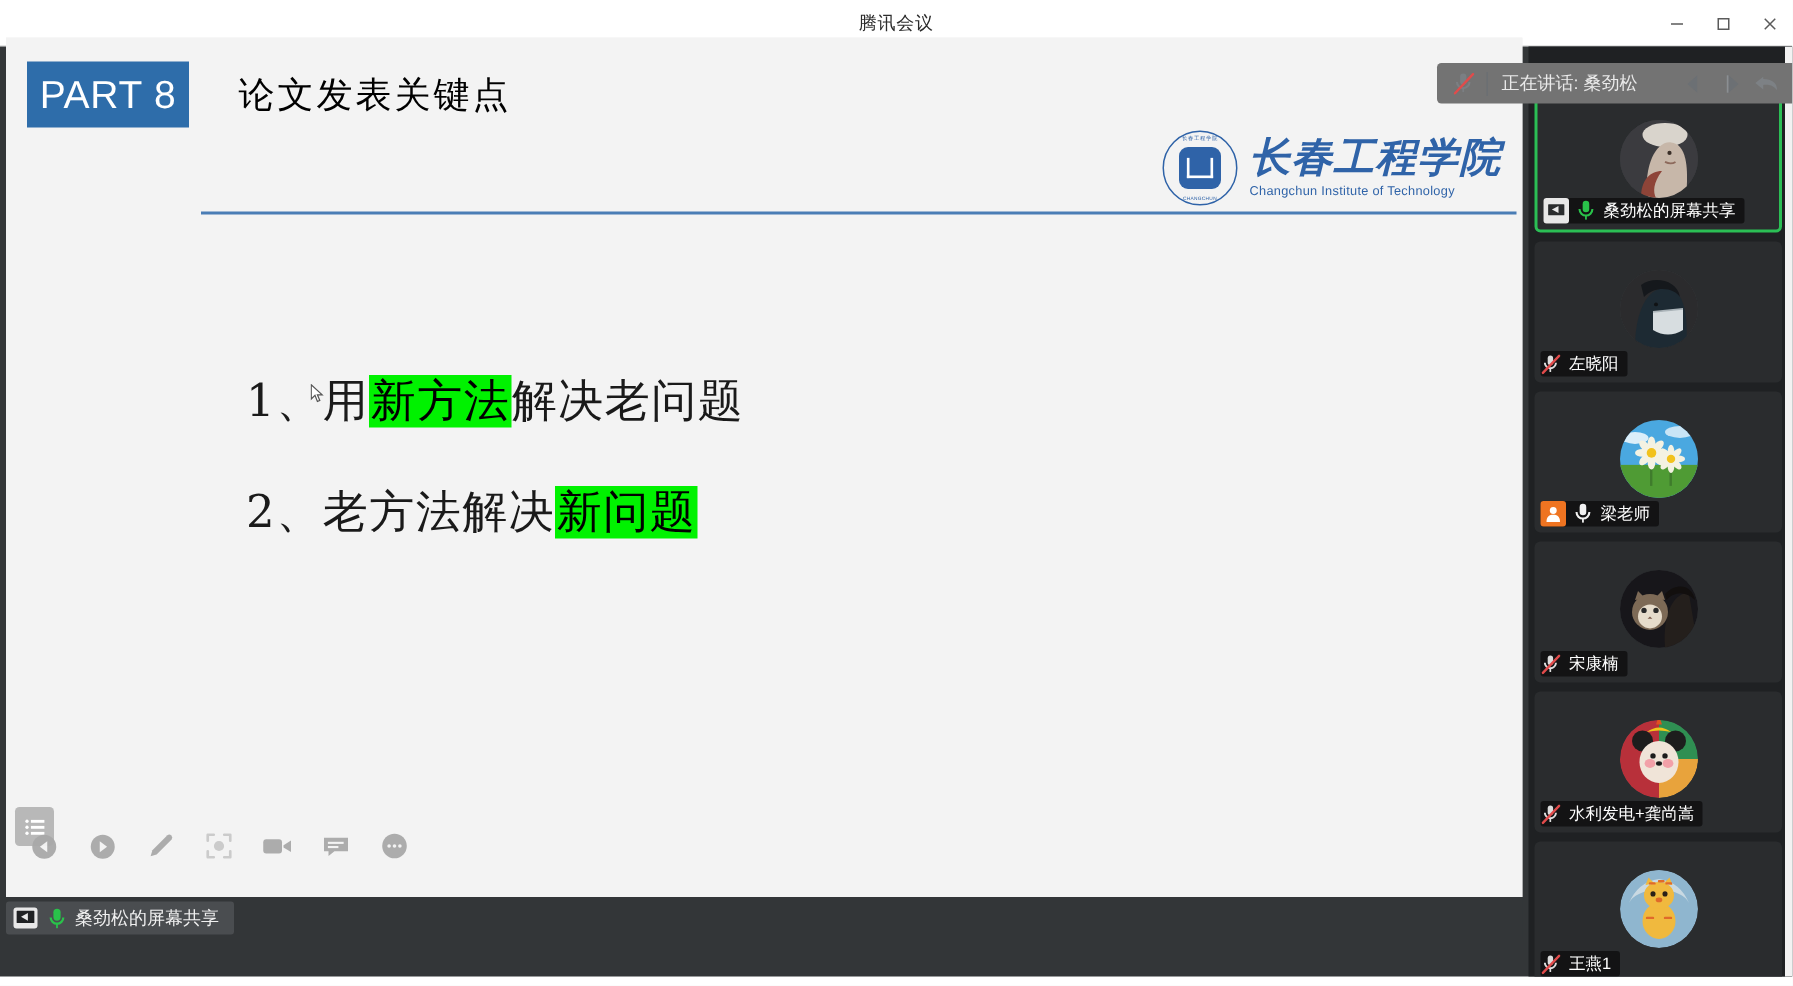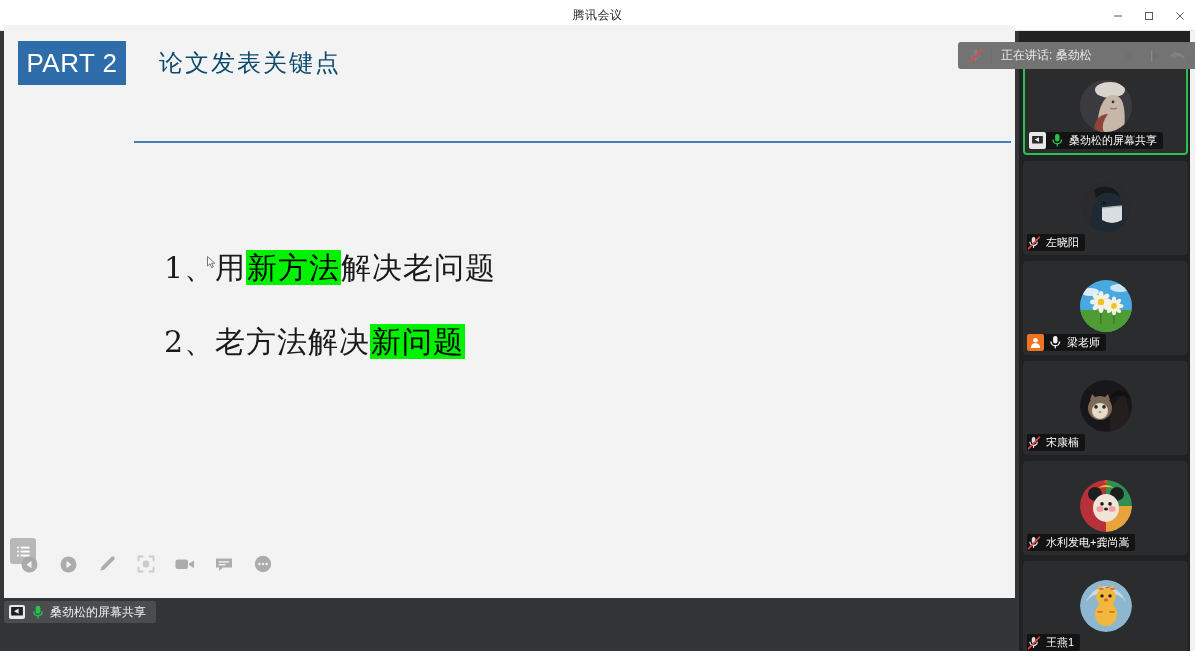--- a/index.html
+++ b/index.html
@@ -65,21 +65,21 @@
   .part-badge {
     position: absolute; left: 14px; top: 16px;
     width: 108px; height: 44px;
     background: #2e6daa;
     display: flex; align-items: center; justify-content: center;
     color: #ffffff;
     font-size: 26px; font-weight: 400; letter-spacing: .5px;
   }
   .slide-title {
     position: absolute; left: 155px; top: 22px;
-    font-size: 24px; color: #0c4a6e; letter-spacing: 2px;
+    font-size: 24px; color: #000000; letter-spacing: 2px;
   }
   .header-rule {
     position: absolute; left: 130px; top: 116px;
     width: 877px; height: 2px; background: #4a7db5;
   }
 
   
   .logo-wrap {
     position: absolute; right: 14px; top: 62px;
     display: flex; align-items: center; gap: 8px;
@@ -285,24 +285,35 @@
           </svg>
       </div>
     </div>
   </div>
 
   <div class="shell"></div>
 
   <div class="screen-area">
     <div class="slide">
 
-      <div class="part-badge">PART 2</div>
+      <div class="part-badge">PART 8</div>
       <div class="slide-title">论文发表关键点</div>
       <div class="header-rule"></div>
 
+      <div class="logo-wrap">
+        <div class="logo-seal">
+          <div class="arc-txt">长春工程学院</div>
+          <div class="inner"></div>
+          <div class="arc-txt-b">CHANGCHUN</div>
+        </div>
+        <div class="logo-text">
+          <div class="logo-cn">长春工程学院</div>
+          <div class="logo-en">Changchun Institute of Technology</div>
+        </div>
+      </div>
 
       <div class="lines" id="slide-lines">
           <div class="line"><span class="num">1、</span><span>用</span><span class="hl">新方法</span><span>解决老问题</span></div>
           <div class="line"><span class="num">2、</span><span>老方法解决</span><span class="hl">新问题</span></div>
         </div>
 
       <div class="text-cursor">
         <svg width="9" height="13" viewBox="0 0 9 13">
           <path d="M0.5 0.5 L0.5 10 L3 7.6 L4.6 11.6 L6.2 11 L4.6 7.2 L7.8 7.2 Z" fill="#ffffff" stroke="#555" stroke-width="0.8"></path>
         </svg>

